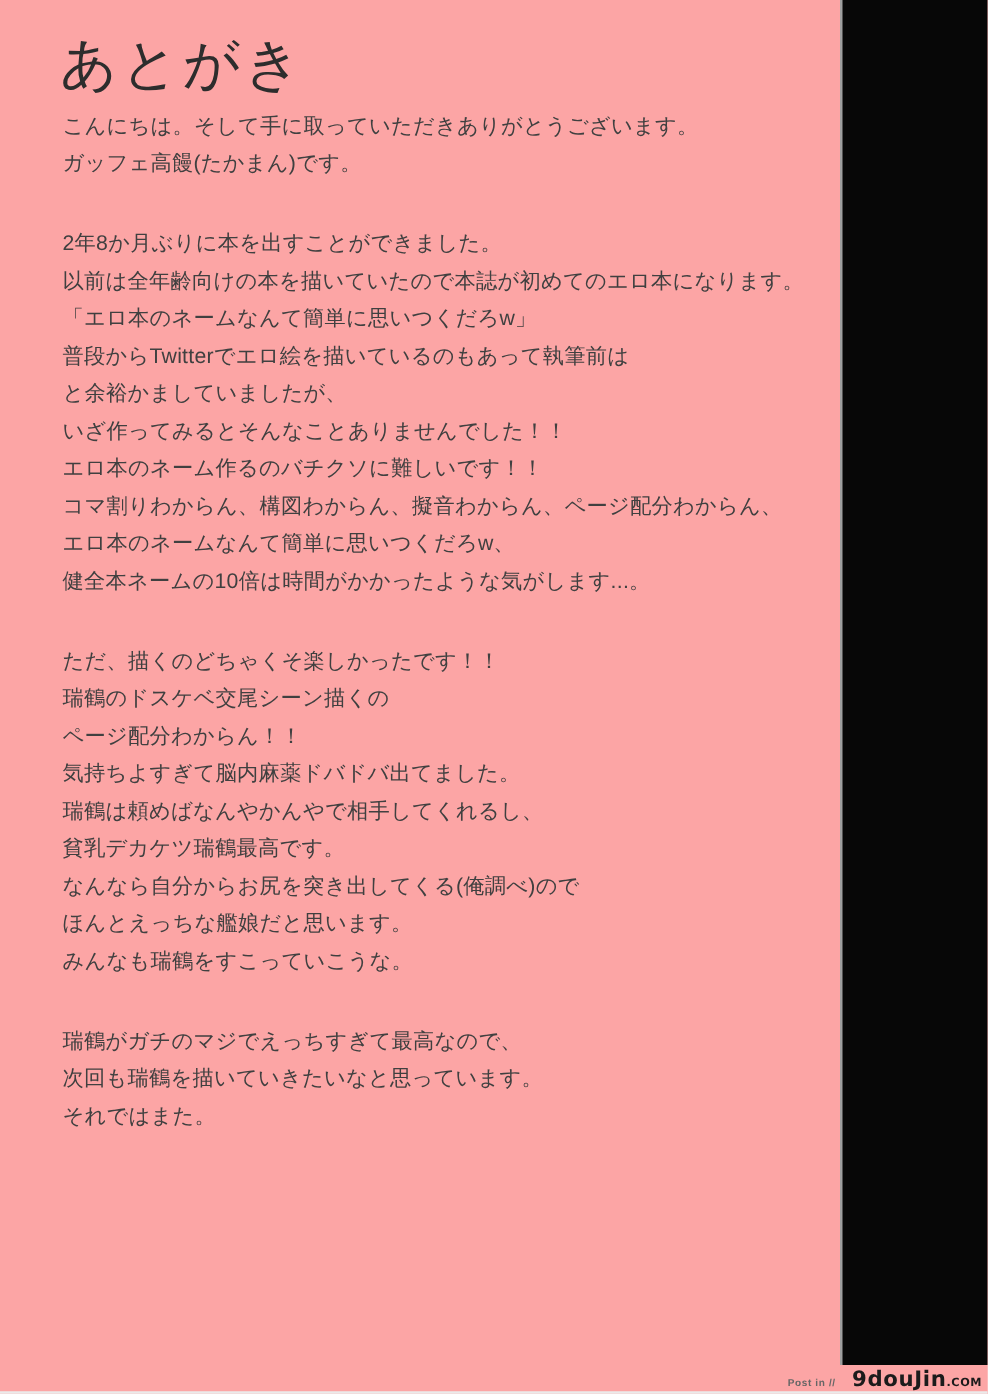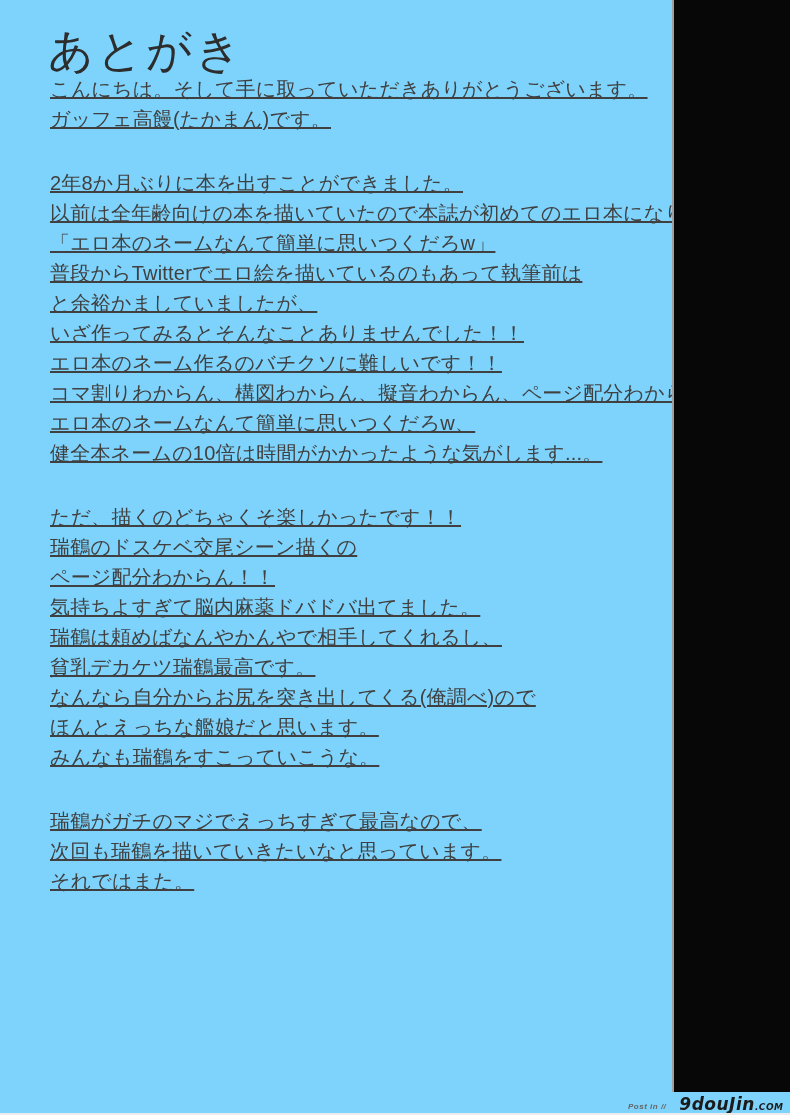--- a/index.html
+++ b/index.html
@@ -10,42 +10,41 @@
     width: 790px;
     height: 1115px;
     position: relative;
     background: #fdfdfd;
     overflow: hidden;
     font-family: "Liberation Sans", "DejaVu Sans", sans-serif;
   }
   .page {
     position: absolute;
     inset: 0;
-    background: #7dd3fc;
+    background: #fca5a5;
   }
   .page-title {
     position: absolute;
     left: 48px;
     top: 26px;
     font-size: 45px;
     font-weight: 400;
     letter-spacing: 3px;
     color: #2d2d2d;
     line-height: 1.1;
     margin: 0;
   }
   .afterword-body {
     position: absolute;
     left: 50px;
-    top: 74px;
+    top: 86px;
     width: 620px;
     color: #404040;
-    font-size: 20px;
+    font-size: 17px;
     letter-spacing: 0.2px;
-    text-decoration: underline;
   }
   .para {
     margin: 0 0 34px 0;
   }
   .line {
     line-height: 30px;
     white-space: nowrap;
   }
   .black-strip {
     position: absolute;
@@ -58,23 +57,22 @@
     box-sizing: border-box;
   }
   .watermark {
     position: absolute;
     top: 1092px;
     right: 2px;
     width: 160px;
     height: 22px;
     display: flex;
     align-items: flex-end;
-    justify-content: flex-start;
+    justify-content: center;
     white-space: nowrap;
-    font-style: italic;
   }
   .wm-prefix {
     font-size: 8px;
     color: #666666;
     letter-spacing: 0.5px;
     margin-right: 1px;
     padding-bottom: 3px;
     font-weight: 700;
   }
   .wm-brand {

